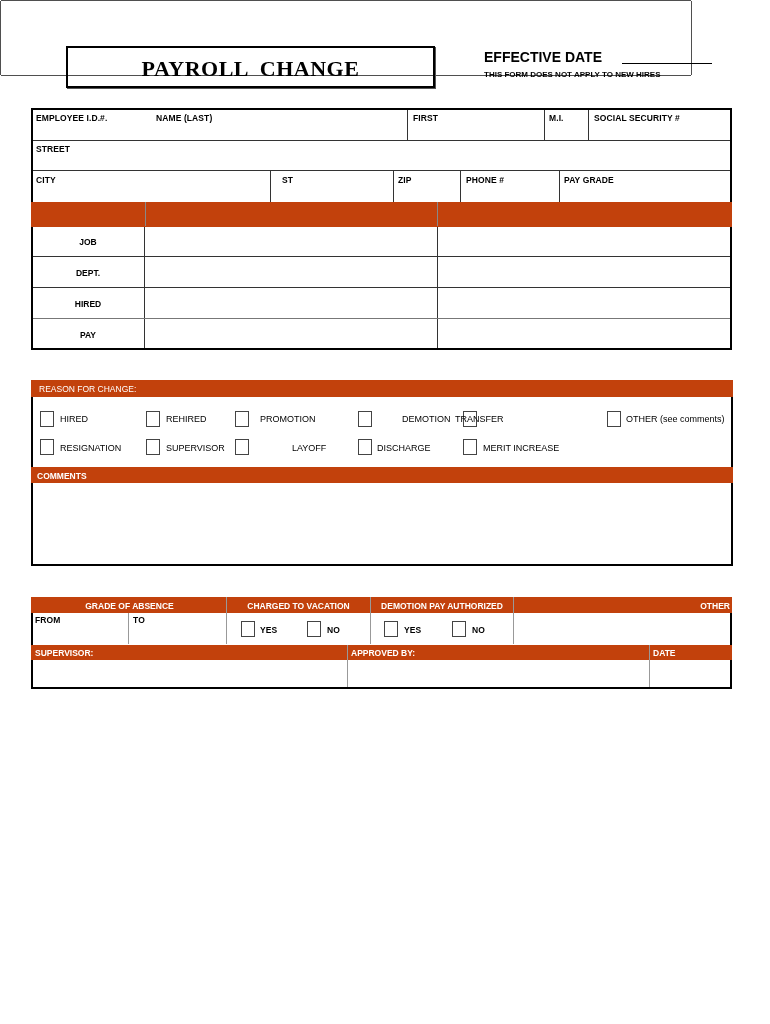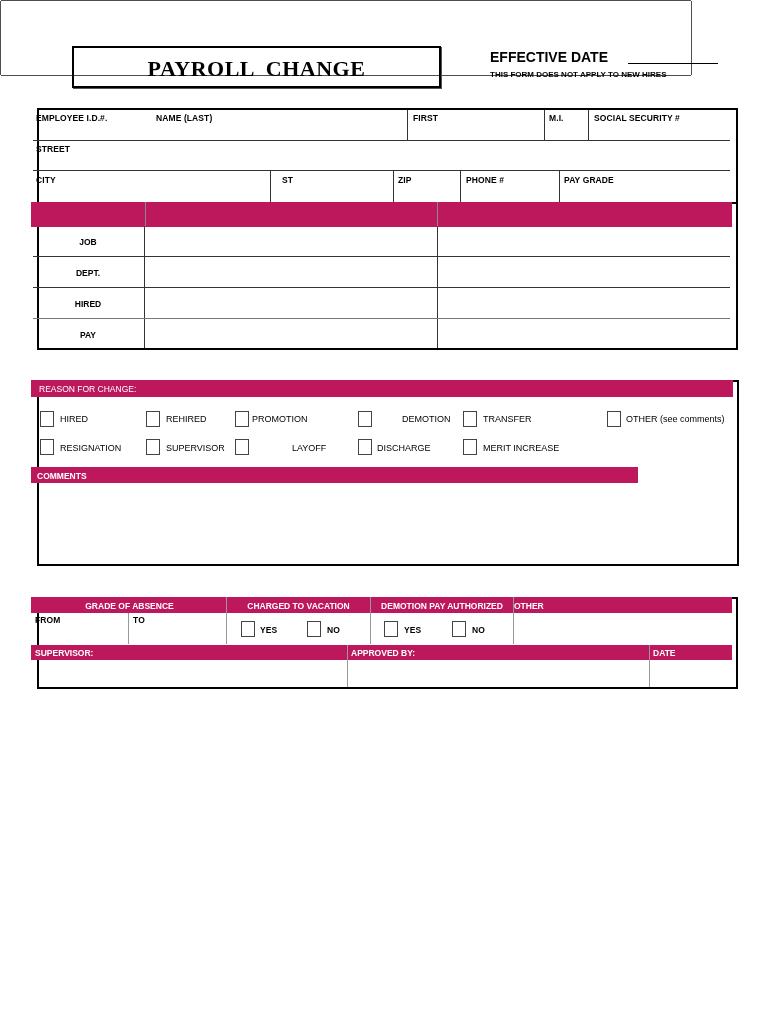--- a/index.html
+++ b/index.html
@@ -1,29 +1,29 @@
 <!DOCTYPE html>
 <html><head>
 <meta charset="utf-8">
 <style>
   * { box-sizing: border-box; margin: 0; padding: 0; }
   html, body { width: 770px; height: 1024px; background: #ffffff; overflow: hidden; }
   body { position: relative; font-family: "Liberation Sans", sans-serif; color: #000; }
-  .abs { position: absolute; margin-left: 6px; }
+  .abs { position: absolute; }
   .lbl { position: absolute; font-size: 8.5px; font-weight: bold; white-space: nowrap; letter-spacing: 0.1px; }
   .title-box { left: 66px; top: 46px; width: 369px; height: 42px; border: 2px solid #000; box-shadow: 1px 1px 0 #555; }
   .title-text { position: absolute; left: 0; right: 0; top: 8px; text-align: center; font-family: "Liberation Serif", serif; font-weight: bold; font-size: 22px; letter-spacing: 0.5px; word-spacing: 6px; }
   .eff-date { left: 484px; top: 49px; font-size: 14px; font-weight: bold; }
   .eff-line { left: 622px; top: 63px; width: 90px; height: 1px; background: #000; }
   .eff-note { left: 484px; top: 70px; font-size: 8px; font-weight: bold; }
 
   .vline { position: absolute; width: 1px; background: #333; }
   .hline { position: absolute; height: 1px; background: #333; }
   .thick { border: 2px solid #000; }
-  .black-bar { position: absolute; background: #be185d; color: #fff; }
+  .black-bar { position: absolute; background: #c2410c; color: #fff; }
 
   .emp-box { left: 31px; top: 108px; width: 701px; height: 96px; }
   .chg-head { left: 31px; top: 202px; width: 701px; height: 25px; }
   .chg-body { left: 31px; top: 202px; width: 701px; height: 148px; border: 2px solid #000; }
   .chg-h-text { position: absolute; top: 4px; font-size: 15px; font-weight: bold; color: #fff; text-align: center; }
   .row-lbl { position: absolute; left: 33px; width: 110px; text-align: center; font-size: 8.5px; font-weight: bold; }
 
   .reason-box { left: 31px; top: 380px; width: 702px; height: 186px; border: 2px solid #000; }
   .cb { position: absolute; width: 14px; height: 16px; border: 1px solid #444; background: #fff; }
   .cb-lbl { position: absolute; font-size: 9px; white-space: nowrap; }
@@ -115,55 +115,55 @@
 <div class="abs reason-box"></div>
 <div class="black-bar" style="left:31px;top:380px;width:702px;height:17px;">
   <span class="btm-h" style="left:8px;top:4px;font-weight:normal;">REASON FOR CHANGE:</span>
 </div>
 
 <div class="cb" style="left:40px;top:411px;"></div>
 <div class="cb-lbl" style="left:60px;top:414px;">HIRED</div>
 <div class="cb" style="left:146px;top:411px;"></div>
 <div class="cb-lbl" style="left:166px;top:414px;">REHIRED</div>
 <div class="cb" style="left:235px;top:411px;"></div>
-<div class="cb-lbl" style="left:252px;top:414px;">PROMOTION</div>
+<div class="cb-lbl" style="left:260px;top:414px;">PROMOTION</div>
 <div class="cb" style="left:358px;top:411px;"></div>
 <div class="cb-lbl" style="left:377px;top:414px;padding-left:25px;">DEMOTION</div>
 <div class="cb" style="left:463px;top:411px;"></div>
-<div class="cb-lbl" style="left:483px;top:414px;">TRANSFER</div>
+<div class="cb-lbl" style="left:455px;top:414px;">TRANSFER</div>
 <div class="cb" style="left:607px;top:411px;"></div>
 <div class="cb-lbl" style="left:626px;top:414px;">OTHER (see comments)</div>
 
 <div class="cb" style="left:40px;top:439px;"></div>
 <div class="cb-lbl" style="left:60px;top:443px;">RESIGNATION</div>
 <div class="cb" style="left:146px;top:439px;"></div>
 <div class="cb-lbl" style="left:166px;top:443px;">SUPERVISOR</div>
 <div class="cb" style="left:235px;top:439px;"></div>
 <div class="cb-lbl" style="left:256px;top:443px;margin-left:36px;">LAYOFF</div>
 <div class="cb" style="left:358px;top:439px;"></div>
 <div class="cb-lbl" style="left:377px;top:443px;">DISCHARGE</div>
 <div class="cb" style="left:463px;top:439px;"></div>
 <div class="cb-lbl" style="left:483px;top:443px;">MERIT INCREASE</div>
 
-<div class="black-bar" style="left:31px;top:467px;width:607px;height:16px;">
+<div class="black-bar" style="left:31px;top:467px;width:702px;height:16px;">
   <span class="btm-h" style="left:6px;top:4px;">COMMENTS</span>
 </div>
 <textarea class="field" style="left: 36px; top: 486px; width: 692px; height: 76px; resize: none;"></textarea>
 
 
 <div class="abs bottom-box"></div>
 <div class="black-bar" style="left:31px;top:597px;width:701px;height:16px;"></div>
 <div class="vline" style="left:226px;top:597px;height:47px;background:#999;"></div>
 <div class="vline" style="left:370px;top:597px;height:47px;background:#999;"></div>
 <div class="vline" style="left:513px;top:597px;height:47px;background:#999;"></div>
 <div class="vline" style="left:128px;top:613px;height:31px;background:#999;"></div>
 <div class="btm-h" style="left:33px;top:601px;width:193px;text-align:center;">GRADE OF ABSENCE</div>
 <div class="btm-h" style="left:227px;top:601px;width:143px;text-align:center;">CHARGED TO VACATION</div>
 <div class="btm-h" style="left:371px;top:601px;width:142px;text-align:center;">DEMOTION PAY AUTHORIZED</div>
-<div class="btm-h" style="left:514px;top:601px;width:216px;text-align:left;">OTHER</div>
+<div class="btm-h" style="left:514px;top:601px;width:216px;text-align:right;">OTHER</div>
 
 <div class="lbl" style="left:35px;top:615px;">FROM</div>
 <div class="lbl" style="left:133px;top:615px;">TO</div>
 <input class="field" style="left: 35px; top: 627px; width: 90px; height: 14px;">
 <input class="field" style="left: 133px; top: 627px; width: 90px; height: 14px;">
 
 <div class="cb" style="left:241px;top:621px;"></div>
 <div class="lbl" style="left:260px;top:625px;">YES</div>
 <div class="cb" style="left:307px;top:621px;"></div>
 <div class="lbl" style="left:327px;top:625px;">NO</div>

